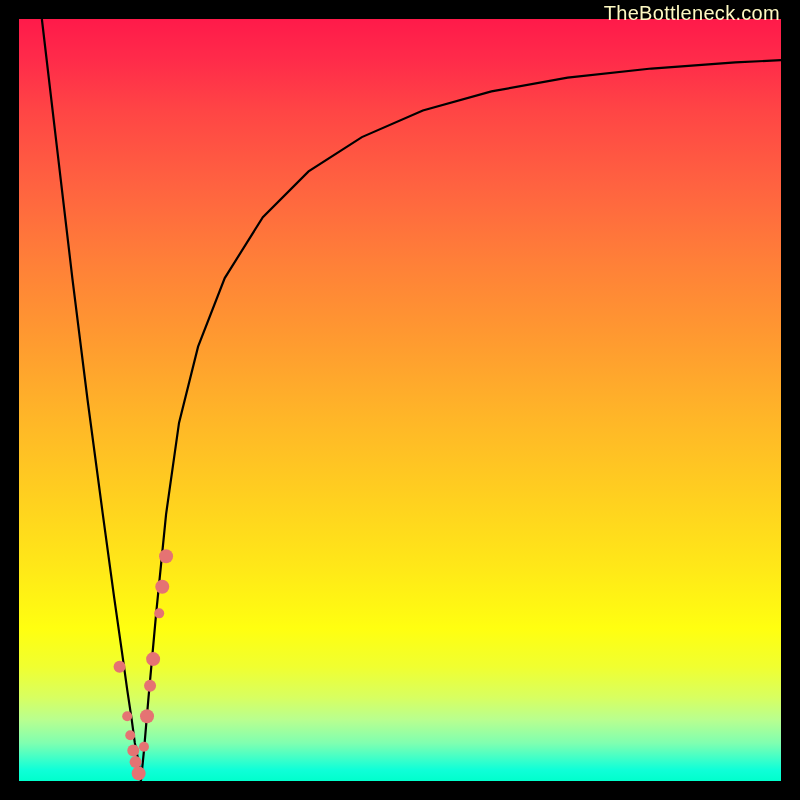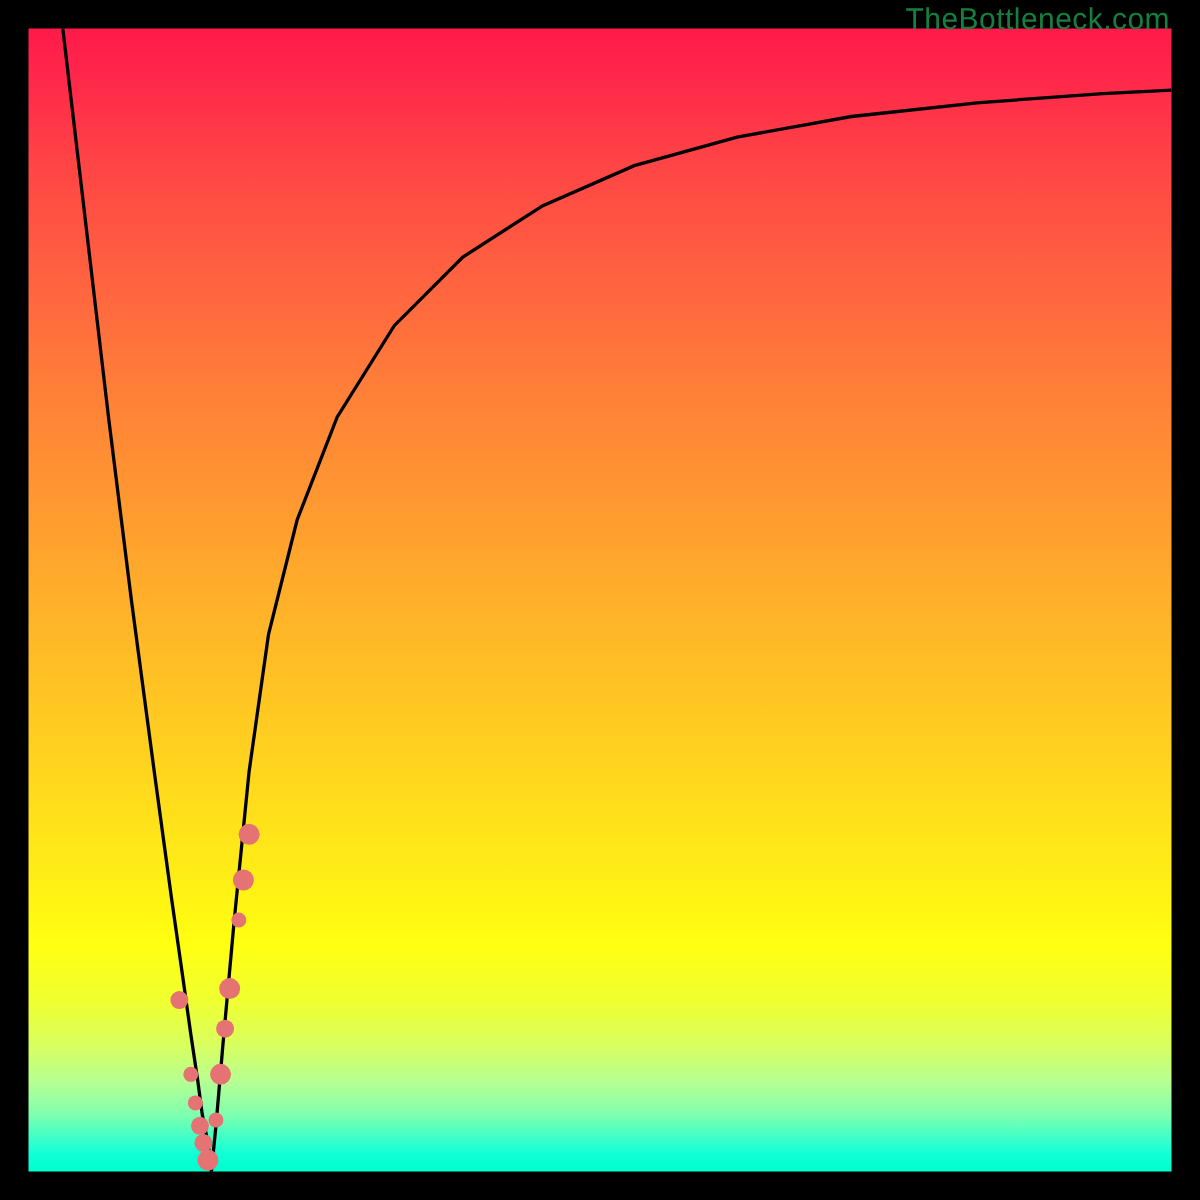--- a/index.html
+++ b/index.html
@@ -34,21 +34,21 @@
         #80ffb0 95%,
         #40ffc8 97%,
         #10ffd8 98.5%,
         #00ffcc 100%
       );
     }
     .watermark {
       position: absolute;
       top: 2px;
       right: 20px;
-      color: #15803d;
+      color: #fef9c3;
       font-size: 20px;
       font-weight: 500;
       letter-spacing: 0.3px;
     }
     svg {
       position: absolute;
       left: 0;
       top: 0;
     }
   </style>

